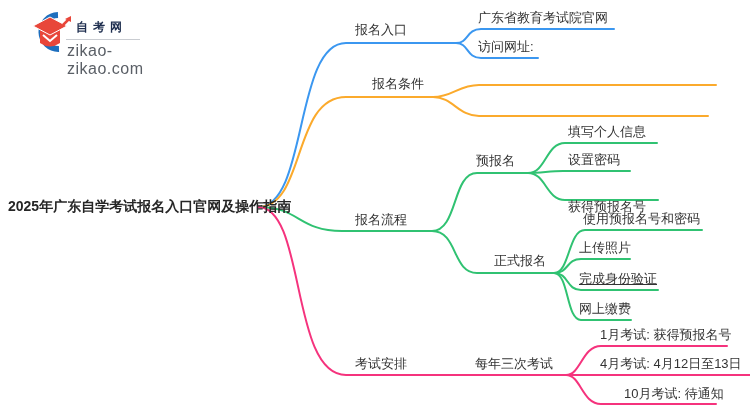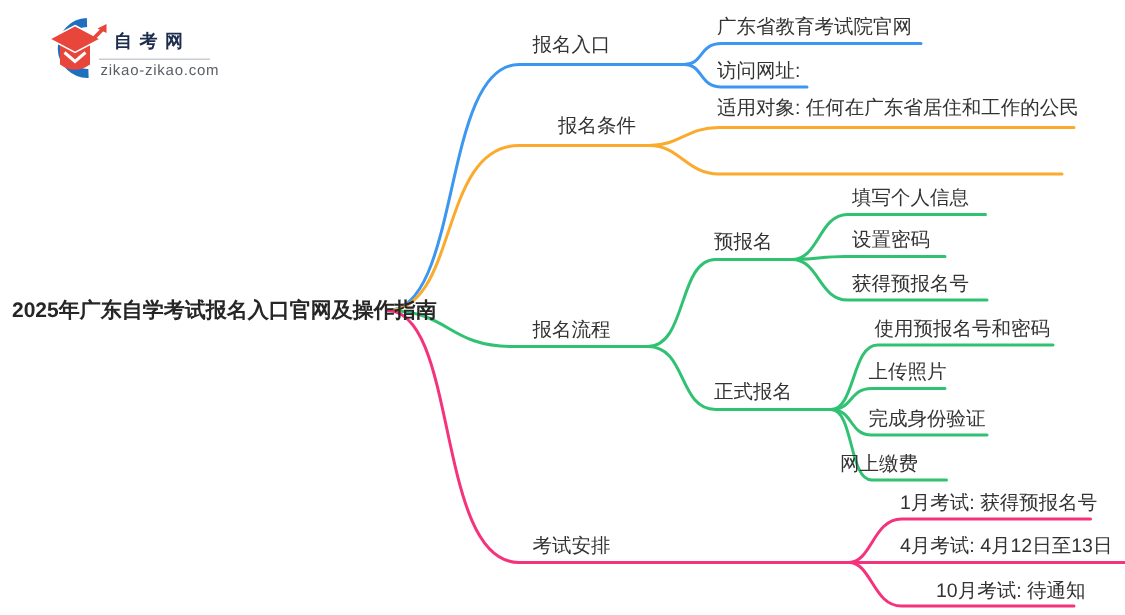--- a/index.html
+++ b/index.html
@@ -11,39 +11,39 @@
   .node{
     position:absolute;font-size:13px;color:#333;white-space:nowrap;line-height:16px;
   }
   .root{font-size:14px;font-weight:600;color:#262626;}
   
   .logo{position:absolute;left:28px;top:8px;width:150px;height:52px;cursor:pointer;}
   .logo-icon{position:absolute;left:0;top:1px;}
   .site-name{position:absolute;left:48px;top:11px;font-size:12px;font-weight:bold;
     color:#1d2d4e;letter-spacing:5px;}
   .logo-divider{position:absolute;left:38px;top:31px;width:74px;height:1px;background:#c9ccd1;}
-  .site-domain{position:absolute;left:39px;top:34px;font-size:10px;color:#5a5f66;letter-spacing:.5px;}
+  .site-domain{position:absolute;left:39px;top:34px;font-size:16px;color:#5a5f66;letter-spacing:.5px;}
   
   #n-root{left:8px;top:198px;}
   #n-b0{left:355px;top:22px;}
   #n-b0c0{left:478px;top:10px;}
   #n-b0c1{left:478px;top:39px;}
   #n-b1{left:372px;top:76px;}
   #n-b1c0{left:478px;top:64px;}
   #n-b1c1{left:478px;top:95px;}
   #n-b2{left:355px;top:212px;}
   #n-b2c0{left:476px;top:153px;}
   #n-b2c0g0{left:568px;top:124px;}
   #n-b2c0g1{left:568px;top:152px;}
-  #n-b2c0g2{left:568px;top:181px;}
-  #n-b2c1{left:476px;top:253px;text-align:right;}
+  #n-b2c0g2{left:568px;top:199px;}
+  #n-b2c1{left:494px;top:253px;text-align:right;}
   #n-b2c1g0{left:583px;top:211px;}
   #n-b2c1g1{left:579px;top:240px;}
-  #n-b2c1g2{left:579px;top:271px;}
-  #n-b2c1g3{left:560px;top:301px;text-align:right;}
+  #n-b2c1g2{left:579px;top:271px;text-decoration:underline;}
+  #n-b2c1g3{left:579px;top:301px;text-align:right;}
   #n-b3{left:355px;top:356px;}
   #n-b3c0{left:475px;top:356px;}
   #n-b3c0g0{left:600px;top:327px;}
   #n-b3c0g1{left:600px;top:356px;}
   #n-b3c0g2{left:624px;top:386px;}
 </style>
 </head>
 <body>
 
 <div class="canvas">
@@ -89,31 +89,31 @@
     <path d="M566 375 C581 375 582 404 601 404 L716 404" stroke="#f5337d"></path>
   </svg>
 
   <div id="n-root" class="node root">2025年广东自学考试报名入口官网及操作指南</div>
 
   <div id="n-b0" class="node">报名入口</div>
   <div id="n-b0c0" class="node">广东省教育考试院官网</div>
   <div id="n-b0c1" class="node">访问网址:</div>
 
   <div id="n-b1" class="node">报名条件</div>
-  <div id="n-b1c0" class="node">适用对象: 任何在广东省居住和工作的公民</div>
 
   <div id="n-b2" class="node">报名流程</div>
   <div id="n-b2c0" class="node">预报名</div>
   <div id="n-b2c0g0" class="node">填写个人信息</div>
   <div id="n-b2c0g1" class="node">设置密码</div>
   <div id="n-b2c0g2" class="node">获得预报名号</div>
   <div id="n-b2c1" class="node">正式报名</div>
   <div id="n-b2c1g0" class="node">使用预报名号和密码</div>
   <div id="n-b2c1g1" class="node">上传照片</div>
   <div id="n-b2c1g2" class="node">完成身份验证</div>
   <div id="n-b2c1g3" class="node">网上缴费</div>
 
   <div id="n-b3" class="node">考试安排</div>
+  <div id="n-b3c0" class="node">每年三次考试</div>
   <div id="n-b3c0g0" class="node">1月考试: 获得预报名号</div>
   <div id="n-b3c0g1" class="node">4月考试: 4月12日至13日</div>
   <div id="n-b3c0g2" class="node">10月考试: 待通知</div>
 
 </div>
 
 </body></html>

